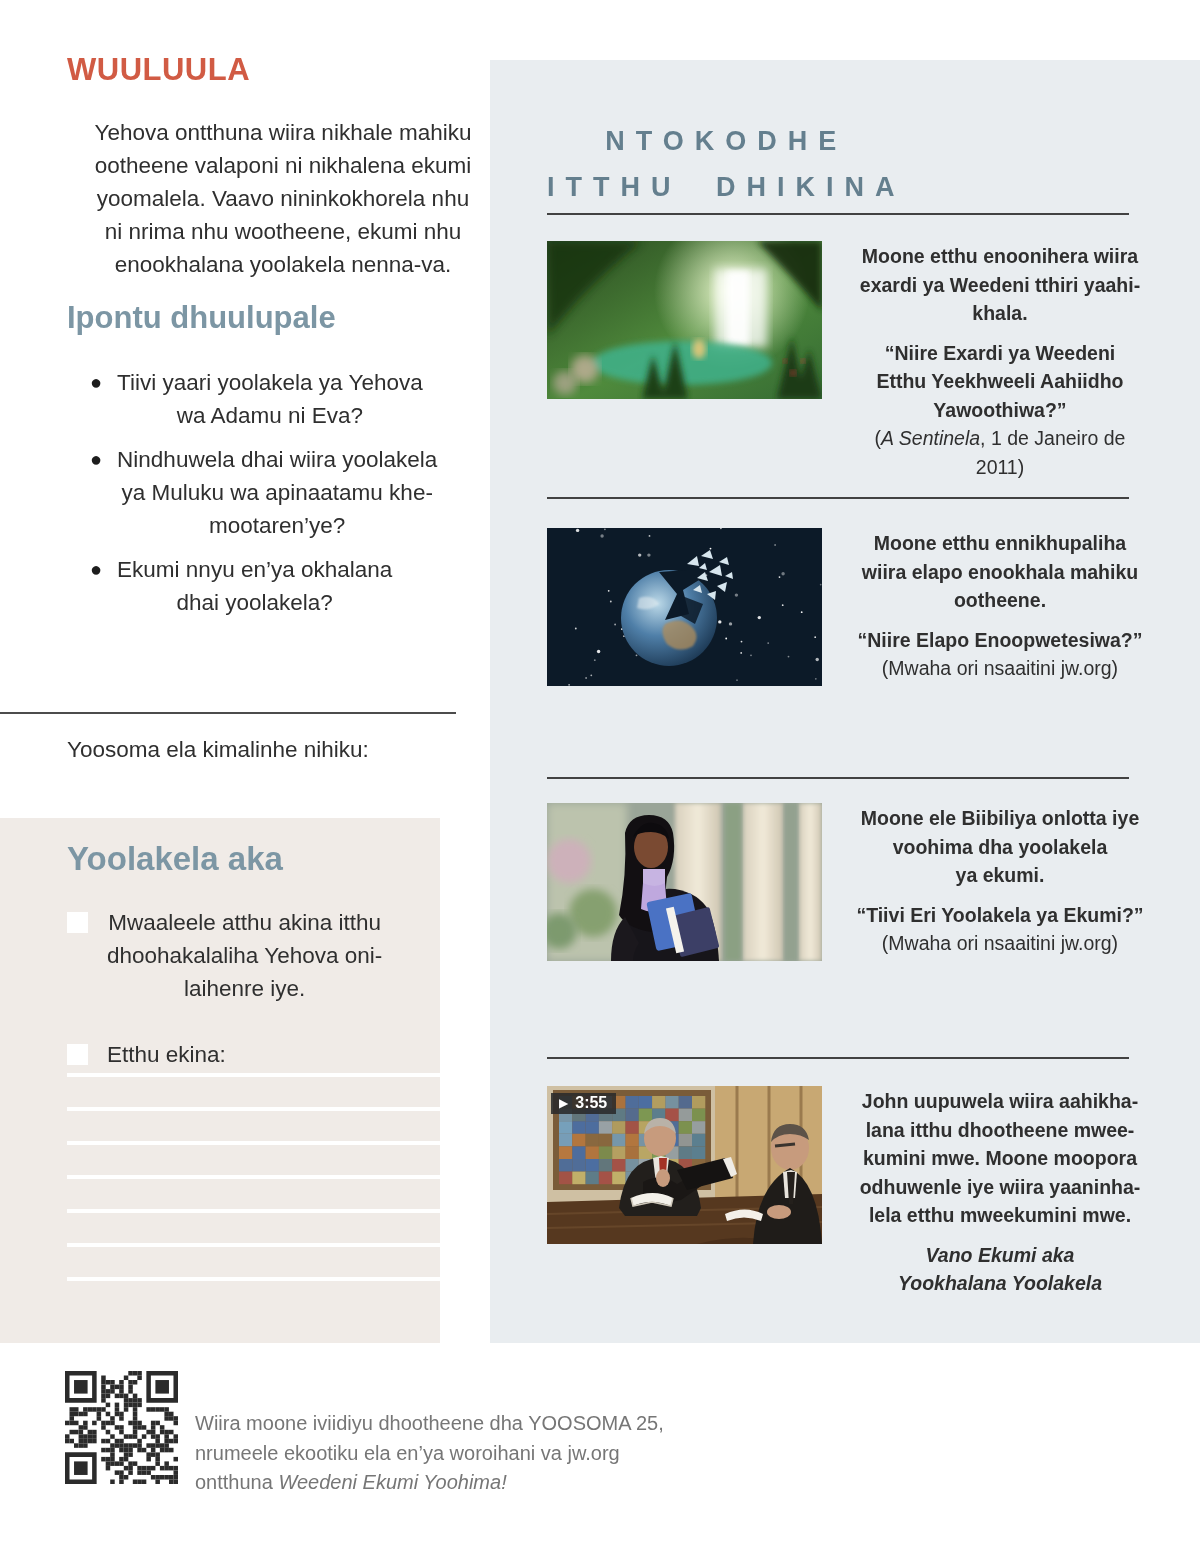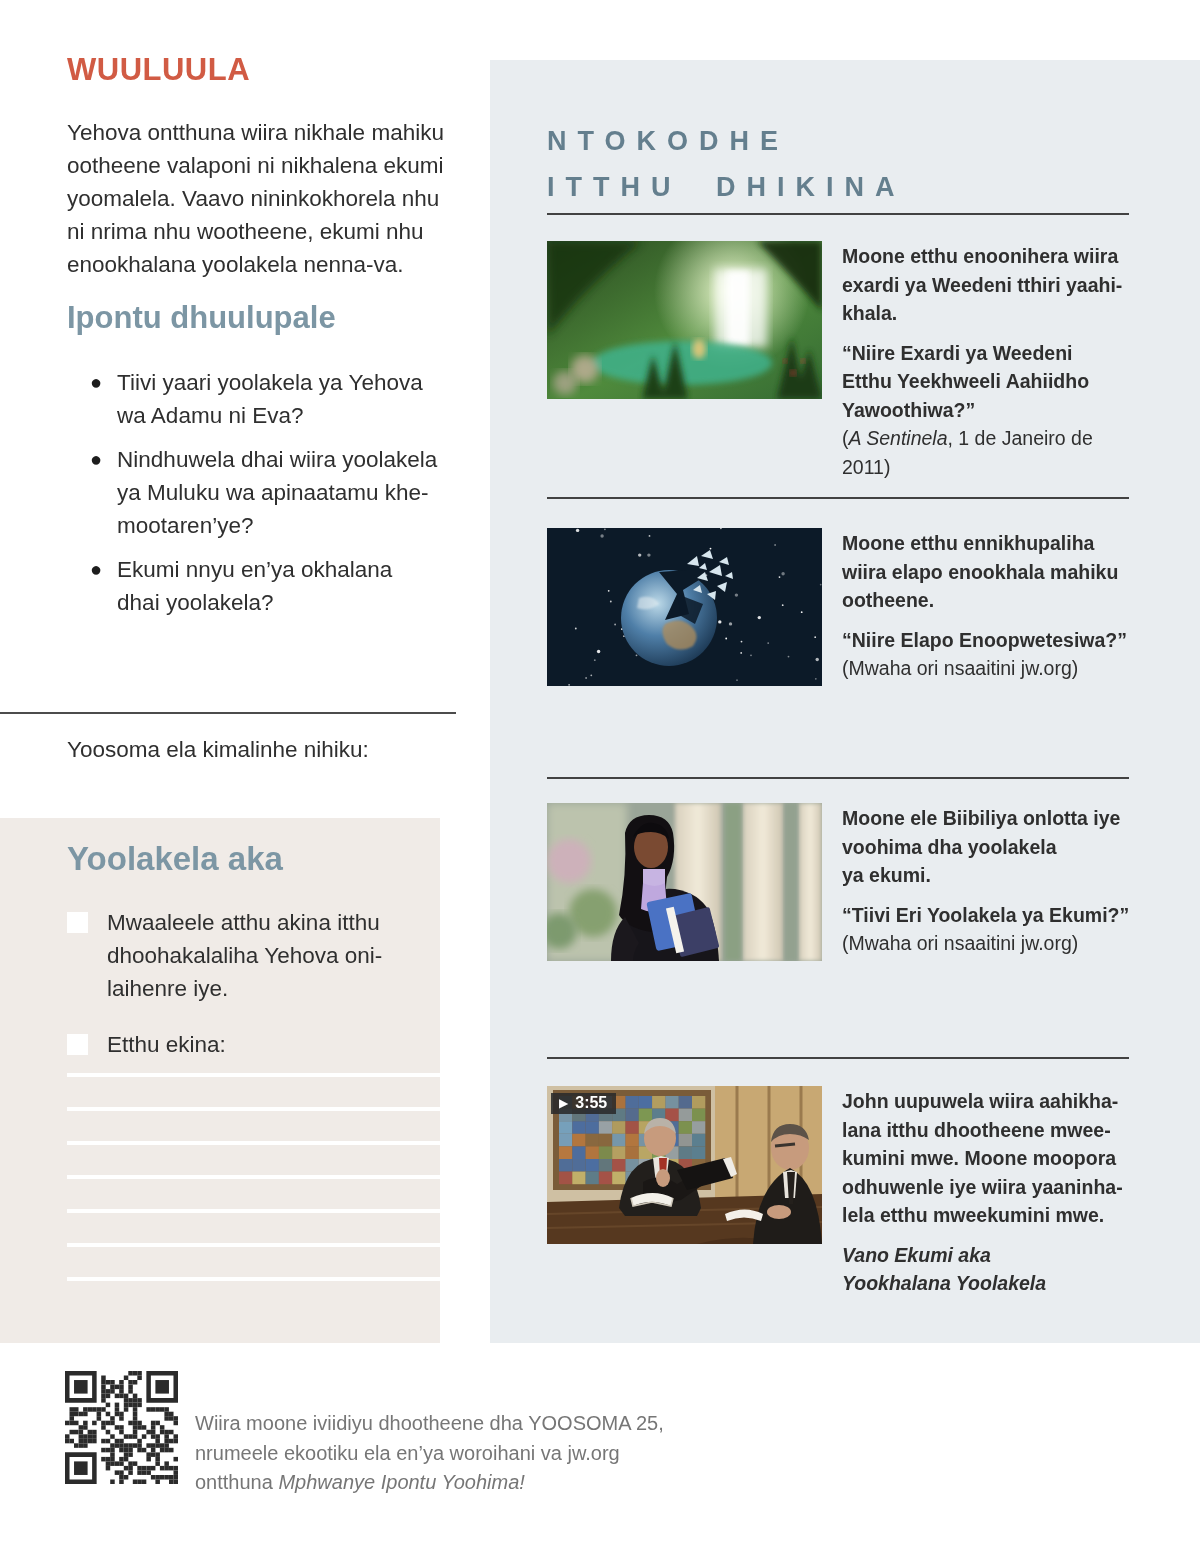--- a/index.html
+++ b/index.html
@@ -10,36 +10,36 @@
     --panel:#e9edf0;
     --beige:#f0ebe7;
     --gray:#767676;
   }
   html,body{margin:0;padding:0;background:#fff;}
   .page{
     position:relative;width:1200px;height:1543px;background:#fff;overflow:hidden;
     font-family:"Liberation Sans","DejaVu Sans",sans-serif;color:var(--ink);
   }
   .abs{position:absolute;}
-  .pre{white-space:pre-line;}
+  .pre{white-space:pre-line;text-align:center;}
 
   
   .doc-title{left:67px;top:52px;font-size:31px;font-weight:700;letter-spacing:.5px;color:var(--red);margin:0;}
   .intro{left:67px;top:116px;width:432px;font-size:22.5px;line-height:33px;margin:0;}
   .points-heading{left:67px;top:300px;font-size:31px;font-weight:600;color:var(--slate);margin:0;}
   .bullets{left:90px;top:366px;width:400px;margin:0;padding:0;list-style:none;}
   .bullets li{display:flex;gap:15px;margin-bottom:11px;font-size:22.5px;line-height:33px;}
   .bullets .dot{flex:none;font-size:20px;line-height:33px;color:#1d1d1d;}
   .left-rule{left:0;top:712px;width:456px;height:0;border-top:2px solid #4c4c4c;}
   .note{left:67px;top:733px;font-size:22.5px;line-height:33px;margin:0;}
 
   .worksheet{left:0;top:818px;width:440px;height:525px;background:var(--beige);}
   .ws-heading{position:absolute;left:67px;top:22px;font-size:33px;font-weight:600;color:var(--slate);margin:0;}
   .check-item{position:absolute;left:67px;display:flex;gap:19px;}
-  .check-item.c1{top:88px;} .check-item.c2{top:210px;}
+  .check-item.c1{top:88px;} .check-item.c2{top:220px;}
   .checkbox{flex:none;width:21px;height:21px;background:#ffffff;margin-top:6px;}
   .check-text{font-size:22.5px;line-height:33px;}
   .wlines{position:absolute;left:67px;top:255px;width:384px;}
   .wline{height:4px;background:#ffffff;margin-bottom:30px;}
 
   
   .panel{left:490px;top:60px;width:710px;height:1283px;background:var(--panel);}
   .panel-heading{position:absolute;left:57px;top:58px;margin:0;font-size:27px;font-weight:700;
     color:var(--slate-dark);letter-spacing:11px;word-spacing:16px;line-height:46px;}
   .rule{position:absolute;left:57px;width:582px;height:0;border-top:2px solid #424242;}
@@ -700,16 +700,16 @@
           <rect x="90.39999999999998" y="9.04" width="13.559999999999999" height="13.559999999999999"></rect>
           <path fill-rule="evenodd" d="M0 81.35999999999999h31.639999999999997v31.639999999999997h-31.639999999999997z M4.52 85.87999999999998h22.599999999999998v22.599999999999998h-22.599999999999998z"></path>
           <rect x="9.04" y="90.39999999999998" width="13.559999999999999" height="13.559999999999999"></rect>
         </g>
     </svg>
   </div>
 
   <p class="abs qr-text">
     <span>Wiira moone iviidiyu dhootheene dha YOOSOMA 25,</span><br>
     <span>nrumeele ekootiku ela en’ya woroihani va jw.org</span><br>
-    <span>ontthuna </span><i>Mphwanye Ipontu Yoohima!</i>
+    <span>ontthuna </span><i>Weedeni Ekumi Yoohima!</i>
   </p>
 
 </div>
 
 </body></html>

